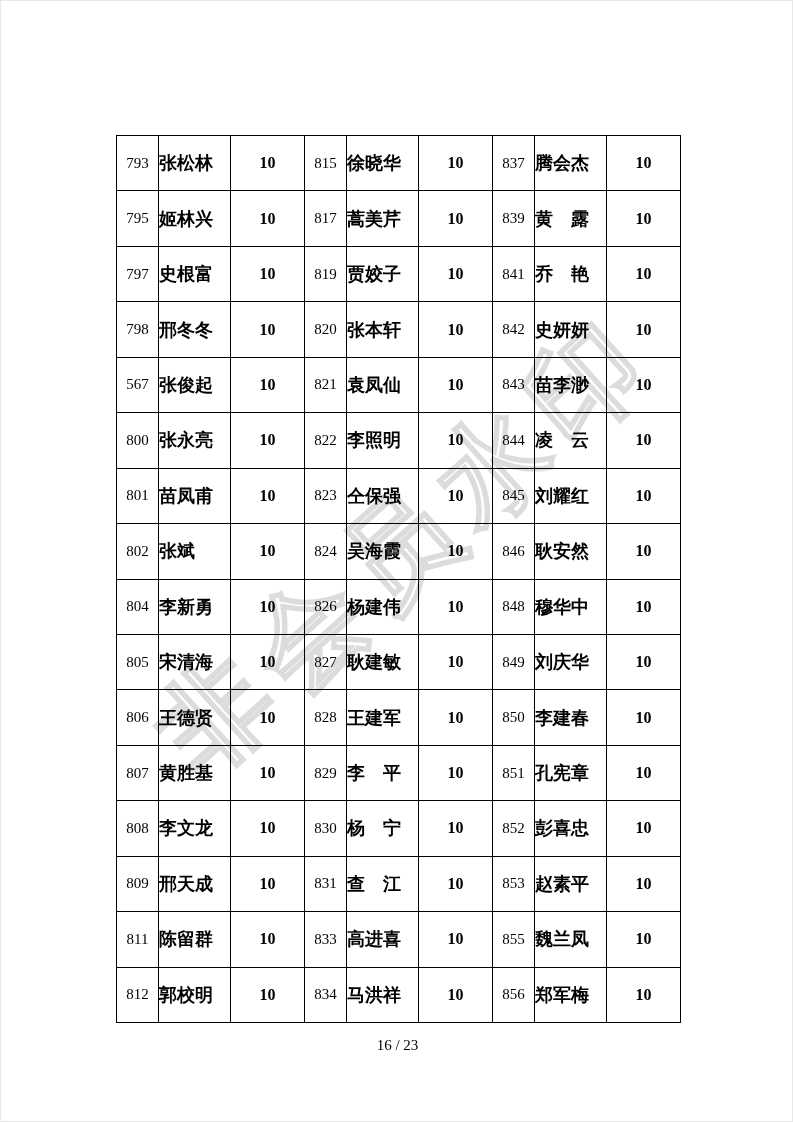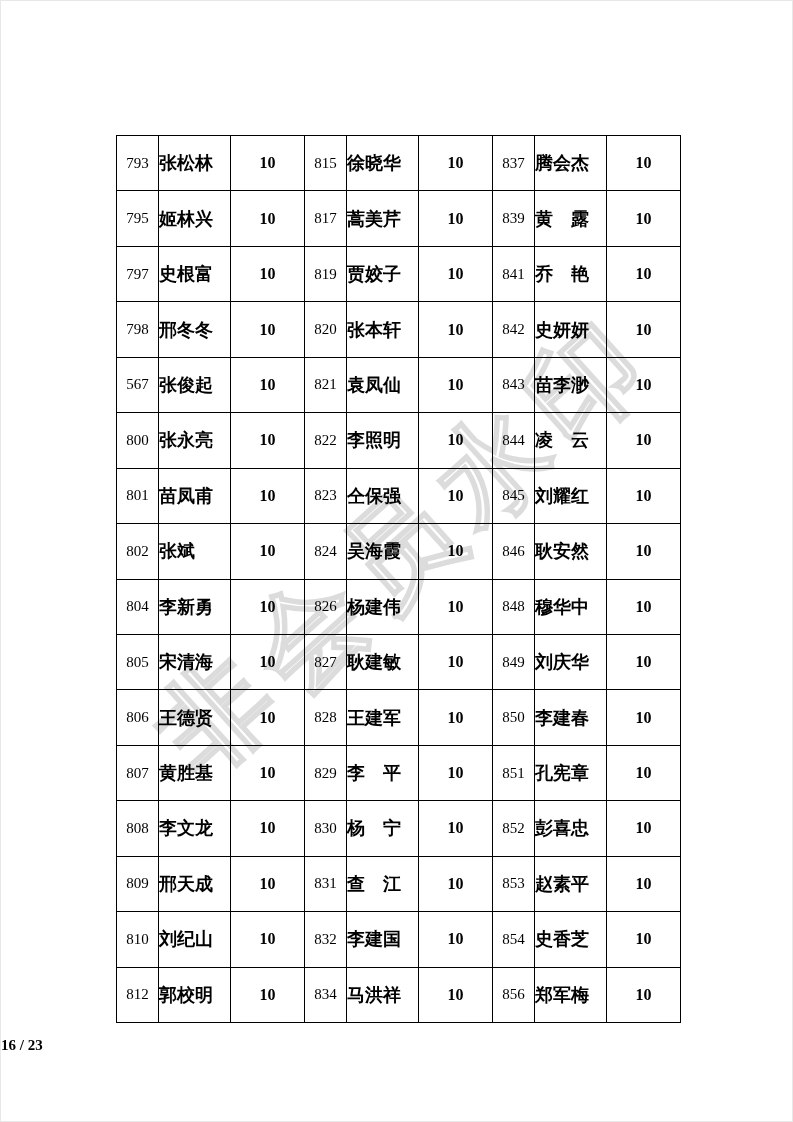--- a/index.html
+++ b/index.html
@@ -71,22 +71,23 @@
     font-size: 16px;
     font-weight: bold;
     color: #000;
     font-family: "Liberation Serif", "DejaVu Serif", serif;
   }
   .footer {
     position: absolute;
     left: 0;
     top: 1036px;
     width: 793px;
+    text-align: center;
     font-size: 15px;
-    font-weight: bold;
+    font-weight: normal;
     color: #000;
     z-index: 1;
   }
 </style>
 </head>
 <body>
 
 <div class="page">
 
   <div class="watermark">非会员水印</div>
@@ -252,28 +253,28 @@
           <td class="name">邢天成</td>
           <td class="val">10</td>
           <td class="num">831</td>
           <td class="name">查　江</td>
           <td class="val">10</td>
           <td class="num">853</td>
           <td class="name">赵素平</td>
           <td class="val">10</td>
         </tr>
         <tr>
-          <td class="num">810</td>
-          <td class="name">刘纪山</td>
-          <td class="val">10</td>
-          <td class="num">832</td>
-          <td class="name">李建国</td>
-          <td class="val">10</td>
-          <td class="num">854</td>
-          <td class="name">史香芝</td>
+          <td class="num">811</td>
+          <td class="name">陈留群</td>
+          <td class="val">10</td>
+          <td class="num">833</td>
+          <td class="name">高进喜</td>
+          <td class="val">10</td>
+          <td class="num">855</td>
+          <td class="name">魏兰凤</td>
           <td class="val">10</td>
         </tr>
         <tr>
           <td class="num">812</td>
           <td class="name">郭校明</td>
           <td class="val">10</td>
           <td class="num">834</td>
           <td class="name">马洪祥</td>
           <td class="val">10</td>
           <td class="num">856</td>

